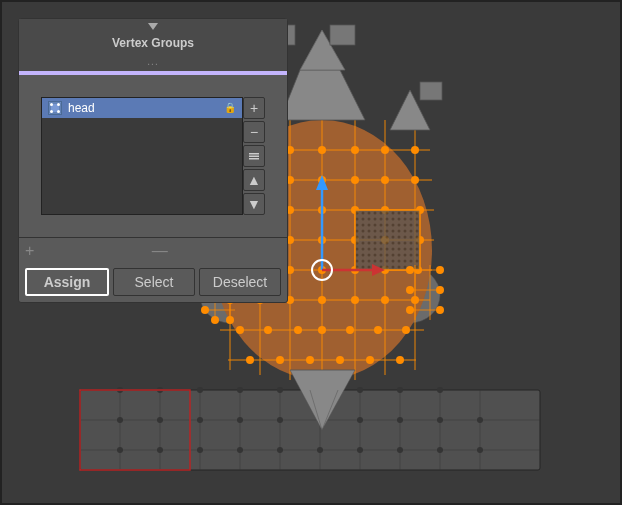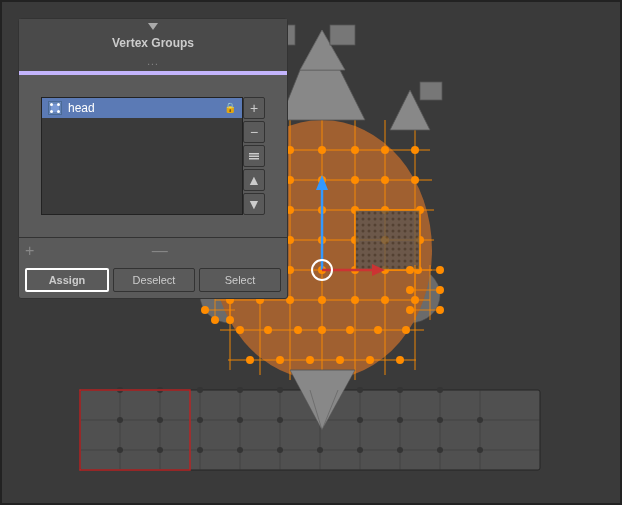--- a/index.html
+++ b/index.html
@@ -157,21 +157,21 @@
       display: flex;
       gap: 4px;
     }
 
     .action-btn {
       flex: 1;
       padding: 4px 6px;
       background: #5a5a5a;
       border: 1px solid #333;
       color: #ccc;
-      font-size: 11px;
+      font-size: 14px;
       cursor: pointer;
       border-radius: 2px;
       text-align: center;
     }
 
     .action-btn.assign-btn {
       border: 2px solid #ffffff;
       background: #5a5a5a;
       font-weight: bold;
     }
@@ -454,19 +454,19 @@
           <span>▼</span>
         </div>
       </div>
     </div>
     <div class="panel-footer">
       <span class="footer-add">+</span>
       <span class="footer-minus">—</span>
     </div>
     <div class="panel-actions">
       <button class="action-btn assign-btn">Assign</button>
+      <button class="action-btn">Select</button>
       <button class="action-btn">Deselect</button>
-      <button class="action-btn">Select</button>
     </div>
   </div>
 
   <div class="viewport-border"></div>
 </div>
 
 </body></html>

